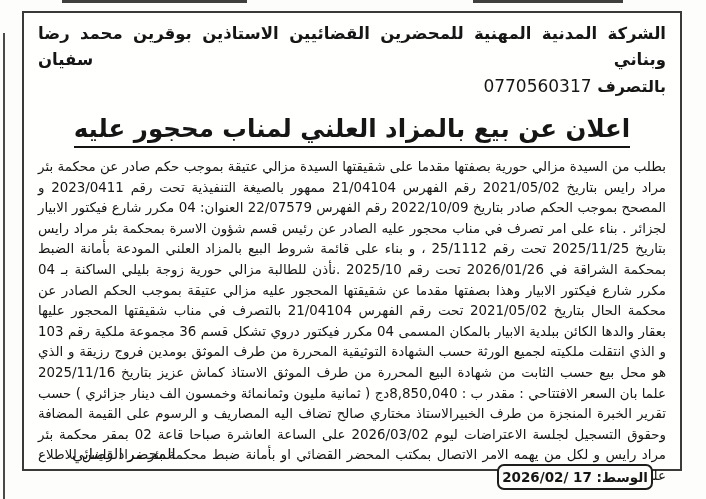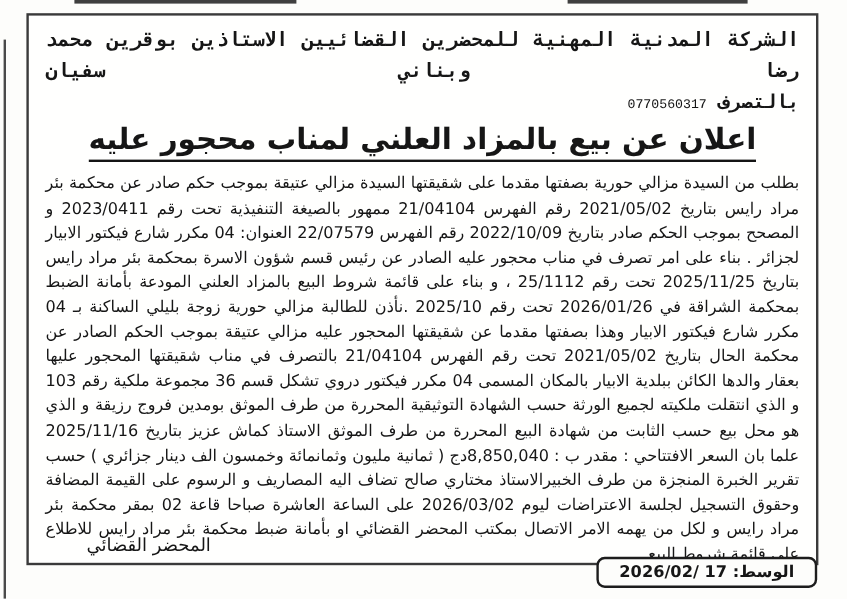--- a/index.html
+++ b/index.html
@@ -36,27 +36,27 @@
     border: 2.5px solid #3a3a3a;
     background: #fffffe;
     box-sizing: border-box;
     direction: rtl;
   }
   .frame-inner {
     position: absolute; inset: 0;
     padding: 8px 14px 6px 14px;
     box-sizing: border-box;
   }
-  .hdr { font-weight: bold; font-size: 16.5px; line-height: 26px; font-family: Liberation Mono, monospace; }
+  .hdr { font-weight: bold; font-size: 16.5px; line-height: 26px; }
   .hdr-line { text-align: justify; text-align-last: justify; }
   .hdr-phone { text-align: right; font-size: 16px; }
-  .hdr-phone .phone-num { font-weight: normal; font-size: 11px; letter-spacing: 0.5px; }
+  .hdr-phone .phone-num { font-weight: normal; font-size: 17px; letter-spacing: 0.5px; }
   .title-wrap {
     text-align: center;
-    margin-top: 1px; margin-bottom: 9px;
+    margin-top: 15px; margin-bottom: 9px;
   }
   .title-text {
     display: inline-block;
     font-weight: bold;
     font-size: 24.5px;
     line-height: 28px;
     padding-bottom: 3px;
     border-bottom: 2.5px solid #141414;
   }
   .body-text {
@@ -68,21 +68,21 @@
   .signature-abs {
     position: absolute;
     left: 48px; bottom: 6px;
     font-weight: normal;
     font-size: 15px;
   }
   
   .stamp {
     position: absolute;
     left: 497px; top: 464px;
-    width: 184px; height: 26px;
+    width: 156px; height: 26px;
     background: #fdfdfb;
     border: 2px solid #1d1d1d;
     border-radius: 7px;
     box-sizing: border-box;
     z-index: 5;
     direction: rtl;
     text-align: center;
     font-weight: bold;
     font-size: 13.5px;
     line-height: 22px;

